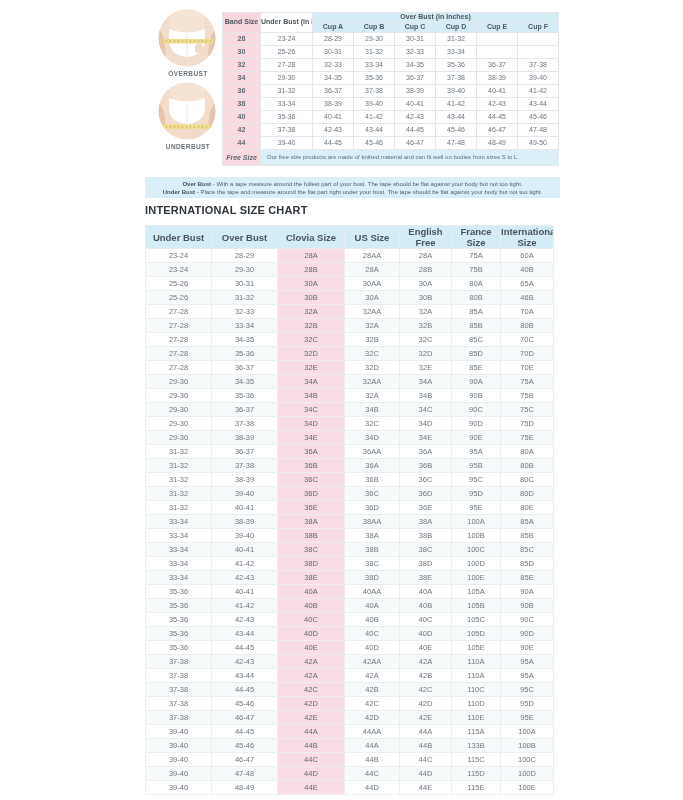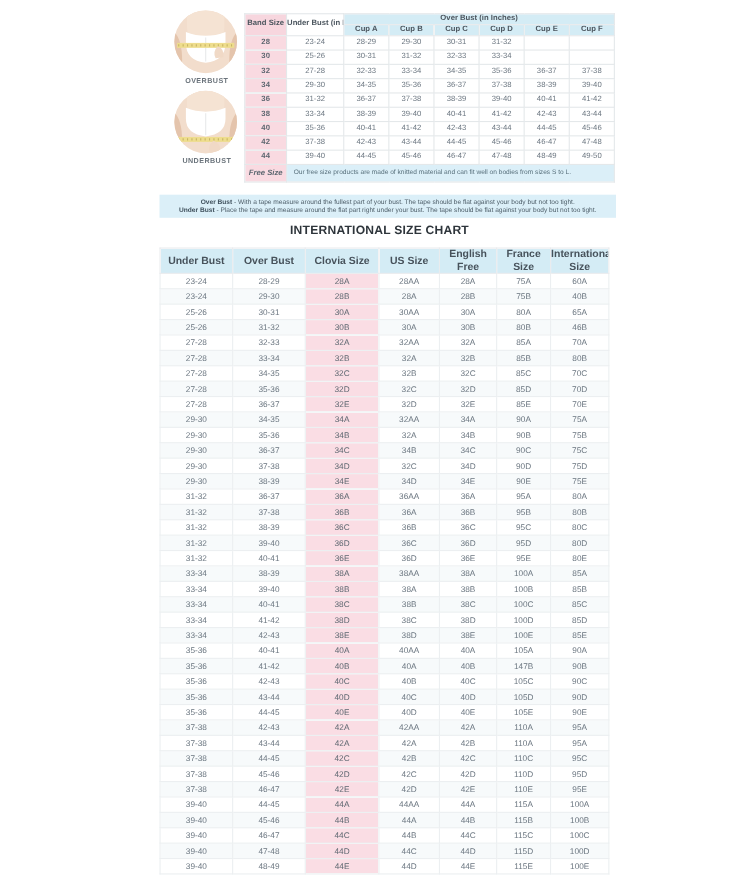--- a/index.html
+++ b/index.html
@@ -30,21 +30,21 @@
   #band-table td.free-label{font-style:italic;}
   
   .note-strip{
     position:absolute;left:145px;top:177px;width:415px;height:21px;background:#dbeff8;
     display:flex;flex-direction:column;justify-content:center;align-items:center;
   }
   .note-line{font-size:6px;color:#4d5d68;line-height:8px;white-space:nowrap;}
   .note-line b{color:#3f505c;}
   
   .intl-title{
-    position:absolute;left:145px;top:204px;width:400px;text-align:center;
+    position:absolute;left:145px;top:204px;width:400px;text-align:left;
     font-size:11px;font-weight:bold;color:#2e353b;letter-spacing:.2px;
   }
   #intl-table{position:absolute;left:145px;top:225px;width:408px;table-layout:fixed;}
   #intl-table th{
     height:22px;background:#d4ecf5;border:1px solid #e9ecee;
     font-size:9.5px;color:#47525b;font-weight:bold;text-align:center;padding:0;overflow:hidden;
   }
   #intl-table td{
     height:13px;border:1px solid #eceff1;text-align:center;padding:0;
     font-size:7.5px;color:#6b7680;background:#fff;overflow:hidden;white-space:nowrap;
@@ -476,21 +476,21 @@
         <td>40A</td>
         <td>105A</td>
         <td>90A</td>
       </tr>
       <tr>
         <td>35-36</td>
         <td>41-42</td>
         <td class="pink">40B</td>
         <td>40A</td>
         <td>40B</td>
-        <td>147B</td>
+        <td>105B</td>
         <td>90B</td>
       </tr>
       <tr>
         <td>35-36</td>
         <td>42-43</td>
         <td class="pink">40C</td>
         <td>40B</td>
         <td>40C</td>
         <td>105C</td>
         <td>90C</td>
@@ -566,21 +566,21 @@
         <td>44A</td>
         <td>115A</td>
         <td>100A</td>
       </tr>
       <tr>
         <td>39-40</td>
         <td>45-46</td>
         <td class="pink">44B</td>
         <td>44A</td>
         <td>44B</td>
-        <td>115B</td>
+        <td>133B</td>
         <td>100B</td>
       </tr>
       <tr>
         <td>39-40</td>
         <td>46-47</td>
         <td class="pink">44C</td>
         <td>44B</td>
         <td>44C</td>
         <td>115C</td>
         <td>100C</td>

